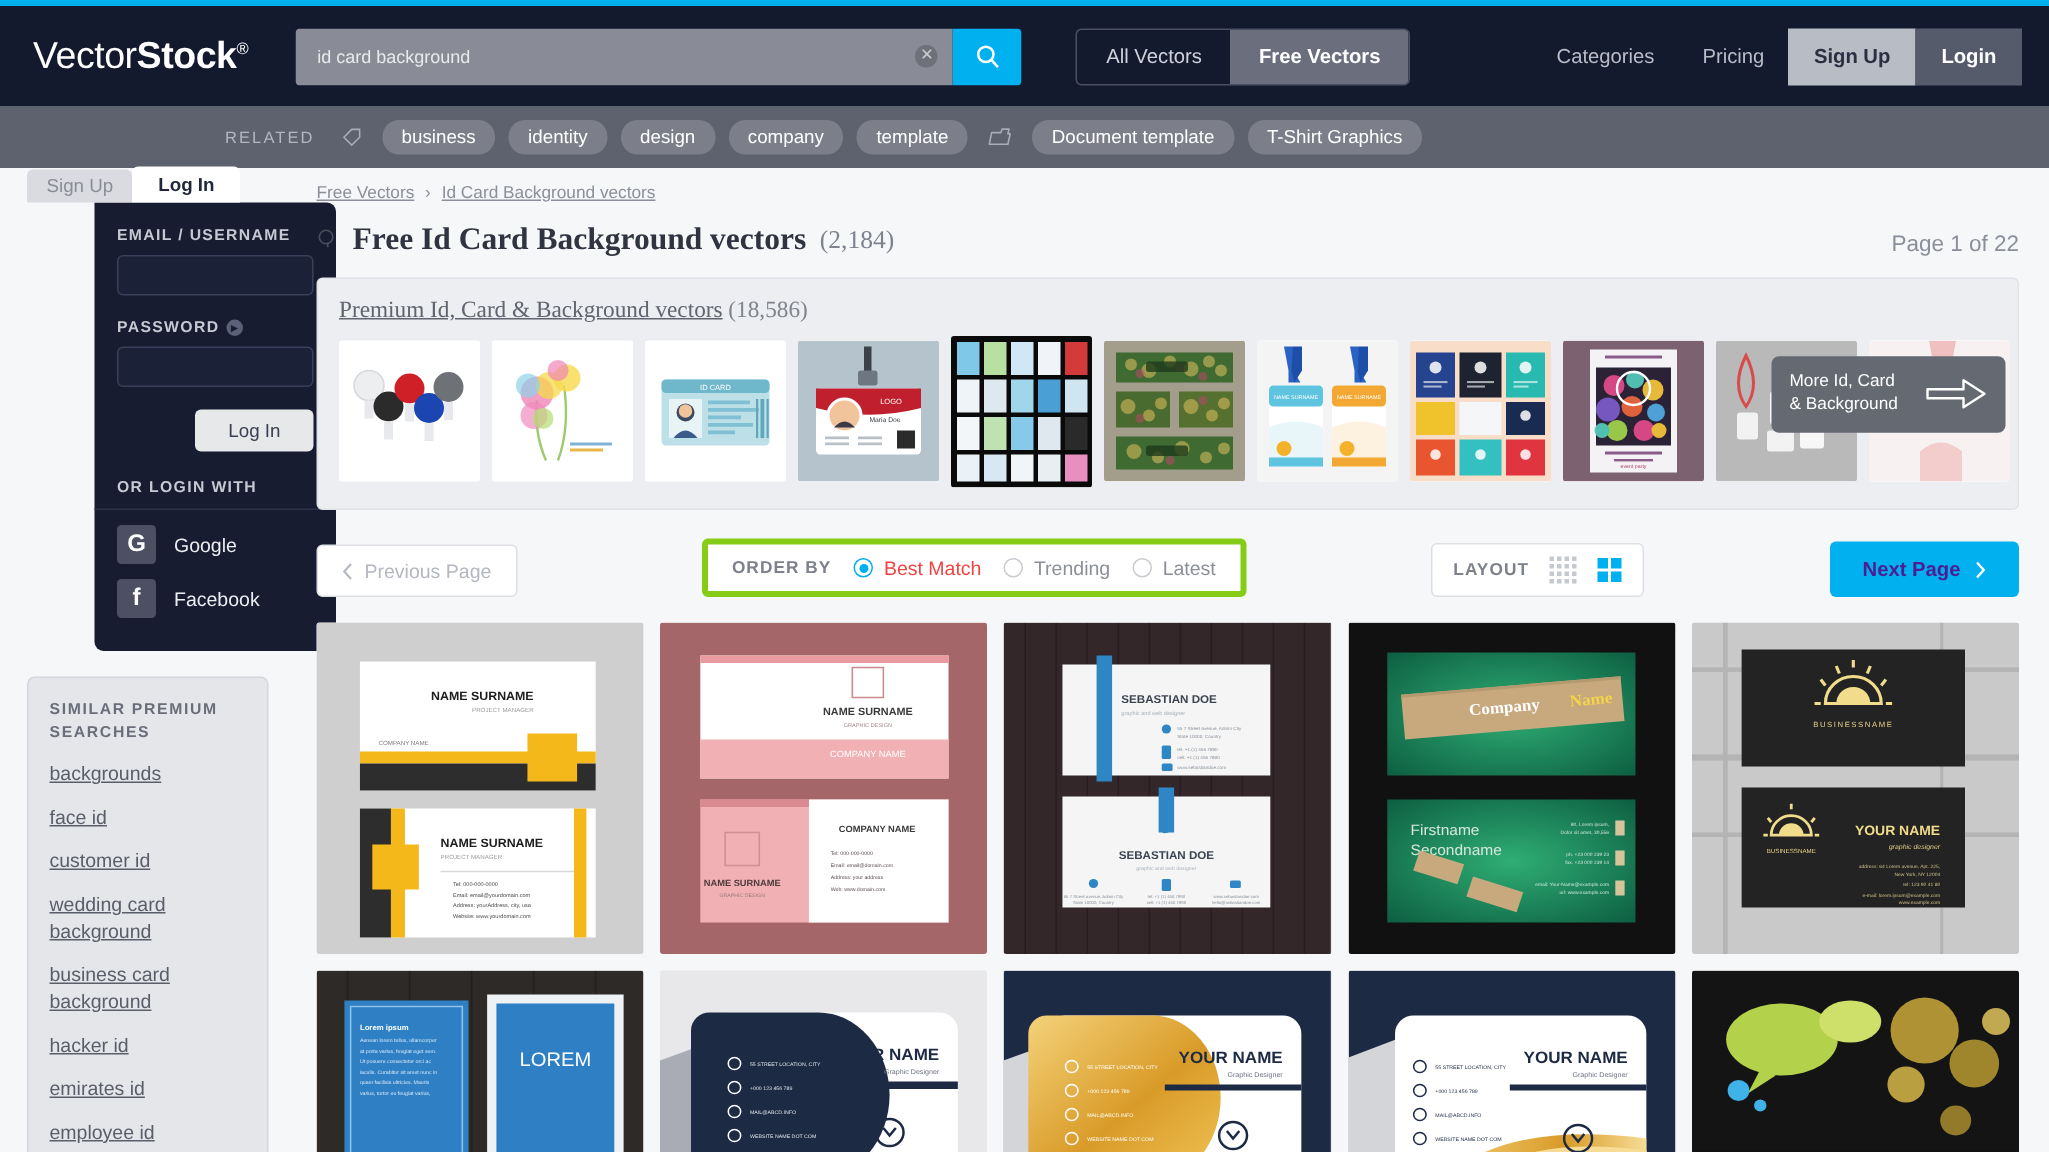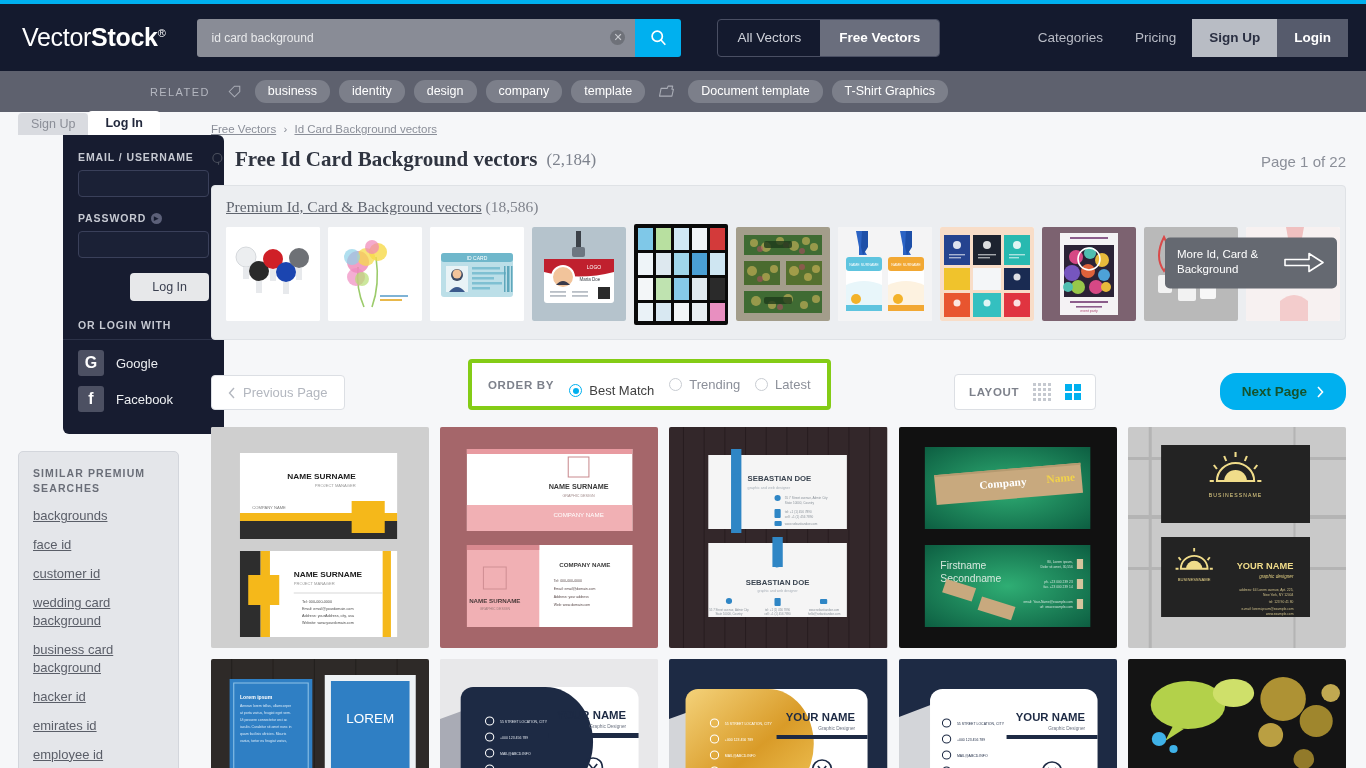--- a/index.html
+++ b/index.html
@@ -209,55 +209,55 @@
   .strip { display: flex; gap: 8px; }
   .thumb {
     width: 94px; height: 94px; flex: none; background: #fff;
     border-radius: 2px; overflow: hidden; position: relative; cursor: pointer;
   }
   .thumb.tall { height: 101px; margin-top: -3px; }
   .more-overlay {
     position: absolute; right: 8px; top: 50%; transform: translateY(-50%);
     background: #656971; color: #fff; border-radius: 5px;
     padding: 10px 12px; display: flex; align-items: center; gap: 16px;
-    font-size: 11.5px; line-height: 1.35; cursor: pointer; width: 172px;
+    font-size: 11.5px; line-height: 1.35; cursor: pointer; width: 156px;
   }
 
   
   .toolbar { display: flex; align-items: flex-end; margin-top: 19px; gap: 26px; }
   .prev-btn {
     border: 1px solid #dcdfe4; background: #fff; border-radius: 4px;
     padding: 9px 16px; color: #b3b7bf; font-size: 13px;
     display: flex; align-items: center; gap: 7px; cursor: pointer;
   }
   .orderby {
     margin: 0 auto; border: 4px solid #84cc16; background: #fff;
     border-radius: 4px; padding: 8px 16px; display: flex; align-items: center;
     gap: 15px;
   }
   .ob-label { color: #7d818b; font-size: 11.5px; letter-spacing: .7px; font-weight: 700; }
   .radio-opt { display: flex; align-items: center; gap: 7px; cursor: pointer; font-size: 13px; color: #8b8f99; }
-  .radio-opt.sel { color: #404040; margin-top: 12px; }
+  .radio-opt.sel { color: #ef4444; }
   .radio {
     width: 13px; height: 13px; border-radius: 50%; border: 1px solid #c8ccd2;
     flex: none; display: flex; align-items: center; justify-content: center;
   }
   .radio.sel { border-color: #00b0ef; }
   .radio.sel::after { content: ""; width: 6px; height: 6px; border-radius: 50%; background: #00b0ef; }
   .layout-box {
     border: 1px solid #dcdfe4; background: #fff; border-radius: 4px;
     padding: 8px 14px; display: flex; align-items: center; gap: 14px; margin-right: auto;
   }
   .lay-label { color: #7d818b; font-size: 11.5px; letter-spacing: .7px; font-weight: 700; }
   .grid-small { display: grid; grid-template-columns: repeat(4,3px); gap: 2px; cursor: pointer; }
   .grid-small i { width: 3px; height: 3px; background: #c5c9d0; display: block; }
   .grid-big { display: grid; grid-template-columns: repeat(2,7px); gap: 2px; cursor: pointer; }
   .grid-big i { width: 7px; height: 7px; background: #00b0ef; display: block; }
   .next-btn {
-    background: #00b0ef; color: #14532d; border: 0; border-radius: 16px;
+    background: #00b0ef; color: #4c1d95; border: 0; border-radius: 4px;
     padding: 11px 22px; font-size: 13.5px; font-weight: 700; cursor: pointer;
     display: flex; align-items: center; gap: 9px;
     font-family: "Liberation Sans", sans-serif;
   }
 
   
   .results {
     margin-top: 17px; display: grid; grid-template-columns: repeat(5, 1fr);
     gap: 11px;
   }

